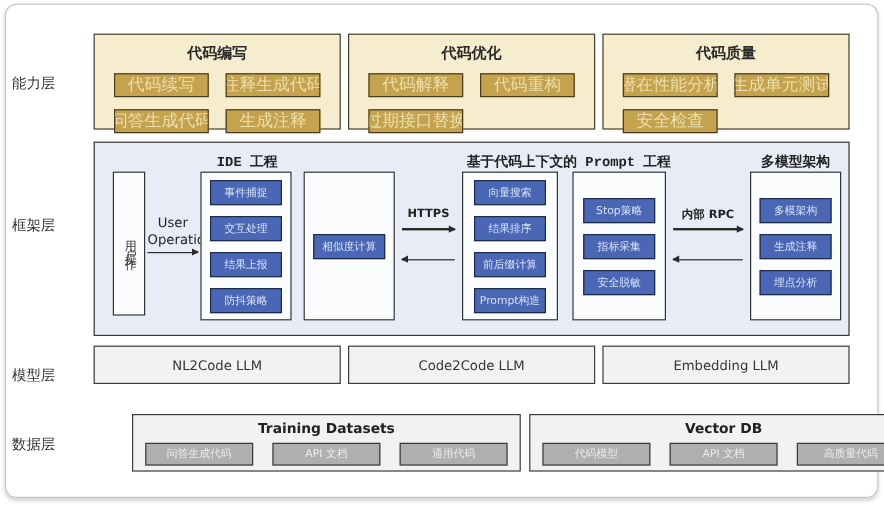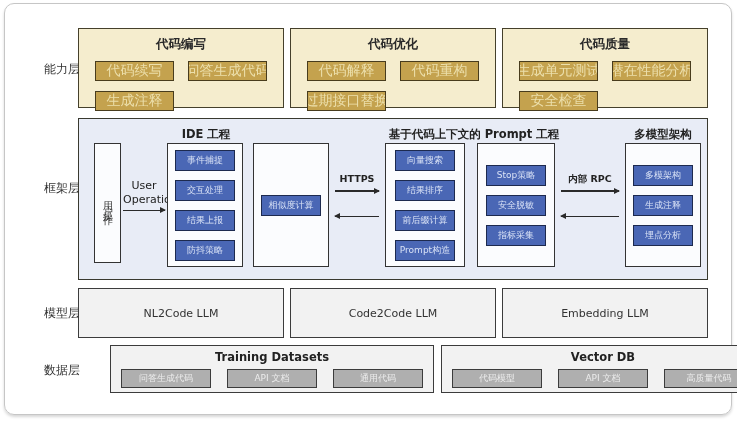--- a/index.html
+++ b/index.html
@@ -6,42 +6,42 @@
   .page{
     position:relative;width:737px;height:422px;background:#ffffff;overflow:hidden;
     font-family:"DejaVu Sans","Liberation Sans",sans-serif;color:#2a2a2a;
   }
   .frame{
     position:absolute;left:4px;top:3px;right:5px;bottom:7px;
     border:1px solid #c6c6c6;border-radius:10px;
     box-shadow:0 2px 3px rgba(0,0,0,0.16);
   }
   .layer-label{
-    position:absolute;left:24px;width:56px;text-align:right;
+    position:absolute;left:0;width:56px;text-align:center;
     font-size:12px;color:#333;
   }
   
   .cap-row{position:absolute;left:78px;top:28px;width:630px;height:80px;display:flex;gap:6px;}
   .cap-group{
     flex:1;background:#f5edce;border:1.5px solid #45402b;
     padding:5px 12px 8px;box-sizing:border-box;
   }
   .cap-title{text-align:center;font-size:12.5px;font-weight:600;color:#2a2a2a;margin:2px 0 8px;}
   .cap-grid{display:grid;grid-template-columns:1fr 1fr;gap:10px 14px;padding:0 4px;}
   .gold-btn{
     height:18px;background:#c4a24e;border:1.5px solid #483c1d;
     color:#ecdfab;font-size:14px;display:flex;align-items:center;justify-content:center;
     white-space:nowrap;overflow:hidden;
   }
   
   .fw-box{
     position:absolute;left:78px;top:118px;width:630px;height:162px;
     background:#e8ecf6;border:1.5px solid #39392f;box-sizing:border-box;
   }
-  .fw-label{position:absolute;top:8px;text-align:center;font-size:11.5px;font-weight:600;color:#222;white-space:nowrap;}
+  .fw-label{position:absolute;top:8px;text-align:center;font-size:11.5px;font-weight:600;color:#222;white-space:nowrap;font-family:Liberation Mono, monospace;}
   .user-box{
     position:absolute;left:15px;top:24px;width:27px;height:120px;
     background:#fbfcfe;border:1.4px solid #333;box-sizing:border-box;
     writing-mode:vertical-rl;text-orientation:upright;
     display:flex;align-items:center;justify-content:center;
     font-size:10px;letter-spacing:5px;color:#333;
   }
   .fw-white{
     position:absolute;top:24px;height:124px;background:#fbfcfe;border:1.4px solid #333;
     box-sizing:border-box;display:flex;flex-direction:column;align-items:center;
@@ -62,21 +62,21 @@
   }
   .arrow-left{margin-top:24px;}
   .arrow-left::before{
     content:"";position:absolute;left:-1px;top:50%;transform:translateY(-50%);
     border-right:6px solid #2a2a2a;border-top:3.5px solid transparent;border-bottom:3.5px solid transparent;
   }
   .user-conn{position:absolute;left:44px;top:60px;width:42px;}
   .user-conn .conn-label{font-size:11px;line-height:1.25;height:auto;white-space:normal;}
   .user-conn .arrow-right{margin-top:3px;}
   
-  .model-row{position:absolute;left:78px;top:288px;width:630px;height:50px;display:flex;gap:6px;}
+  .model-row{position:absolute;left:78px;top:288px;width:630px;height:32px;display:flex;gap:6px;}
   .model-box{
     flex:1;background:#f2f2f2;border:1.5px solid #3c3c3c;box-sizing:border-box;
     display:flex;align-items:center;justify-content:center;font-size:11px;color:#333;
   }
   
   .data-row{position:absolute;left:78px;top:345px;width:630px;height:48px;display:flex;gap:7px;padding-left:32px;}
   .data-group{
     flex:1;background:#f2f2f2;border:1.5px solid #3c3c3c;box-sizing:border-box;
     padding:4px 10px 6px;display:flex;flex-direction:column;
   }
@@ -97,37 +97,38 @@
   <div class="layer-label" style="top:61px">能力层</div>
   <div class="layer-label" style="top:180px">框架层</div>
   <div class="layer-label" style="top:305px">模型层</div>
   <div class="layer-label" style="top:362px">数据层</div>
 
   <div class="cap-row">
     <div class="cap-group">
       <div class="cap-title">代码编写</div>
       <div class="cap-grid">
         <div class="gold-btn">代码续写</div>
+        <div class="gold-btn">注释生成代码</div>
         <div class="gold-btn">问答生成代码</div>
         <div class="gold-btn">生成注释</div>
       </div>
     </div>
     <div class="cap-group">
       <div class="cap-title">代码优化</div>
       <div class="cap-grid">
         <div class="gold-btn">代码解释</div>
         <div class="gold-btn">代码重构</div>
         <div class="gold-btn">过期接口替换</div>
       </div>
     </div>
     <div class="cap-group">
       <div class="cap-title">代码质量</div>
       <div class="cap-grid">
+        <div class="gold-btn">潜在性能分析</div>
         <div class="gold-btn">生成单元测试</div>
-        <div class="gold-btn">潜在性能分析</div>
         <div class="gold-btn">安全检查</div>
       </div>
     </div>
   </div>
 
   <div class="fw-box">
 
     <div class="user-box">用户操作</div>
 
     <div class="user-conn">
@@ -158,22 +159,22 @@
 
     <div class="fw-white" style="left:306px;width:80px">
       <div class="blue-btn">向量搜索</div>
       <div class="blue-btn">结果排序</div>
       <div class="blue-btn">前后缀计算</div>
       <div class="blue-btn">Prompt构造</div>
     </div>
 
     <div class="fw-white" style="left:398px;width:78px">
       <div class="blue-btn">Stop策略</div>
+      <div class="blue-btn">指标采集</div>
       <div class="blue-btn">安全脱敏</div>
-      <div class="blue-btn">指标采集</div>
     </div>
 
     <div class="conn" style="left:482px;width:58px">
       <div class="conn-label">内部 RPC</div>
       <div class="arrow arrow-right"></div>
       <div class="arrow arrow-left"></div>
     </div>
 
     <div class="fw-white" style="left:546px;width:76px">
       <div class="blue-btn">多模架构</div>

